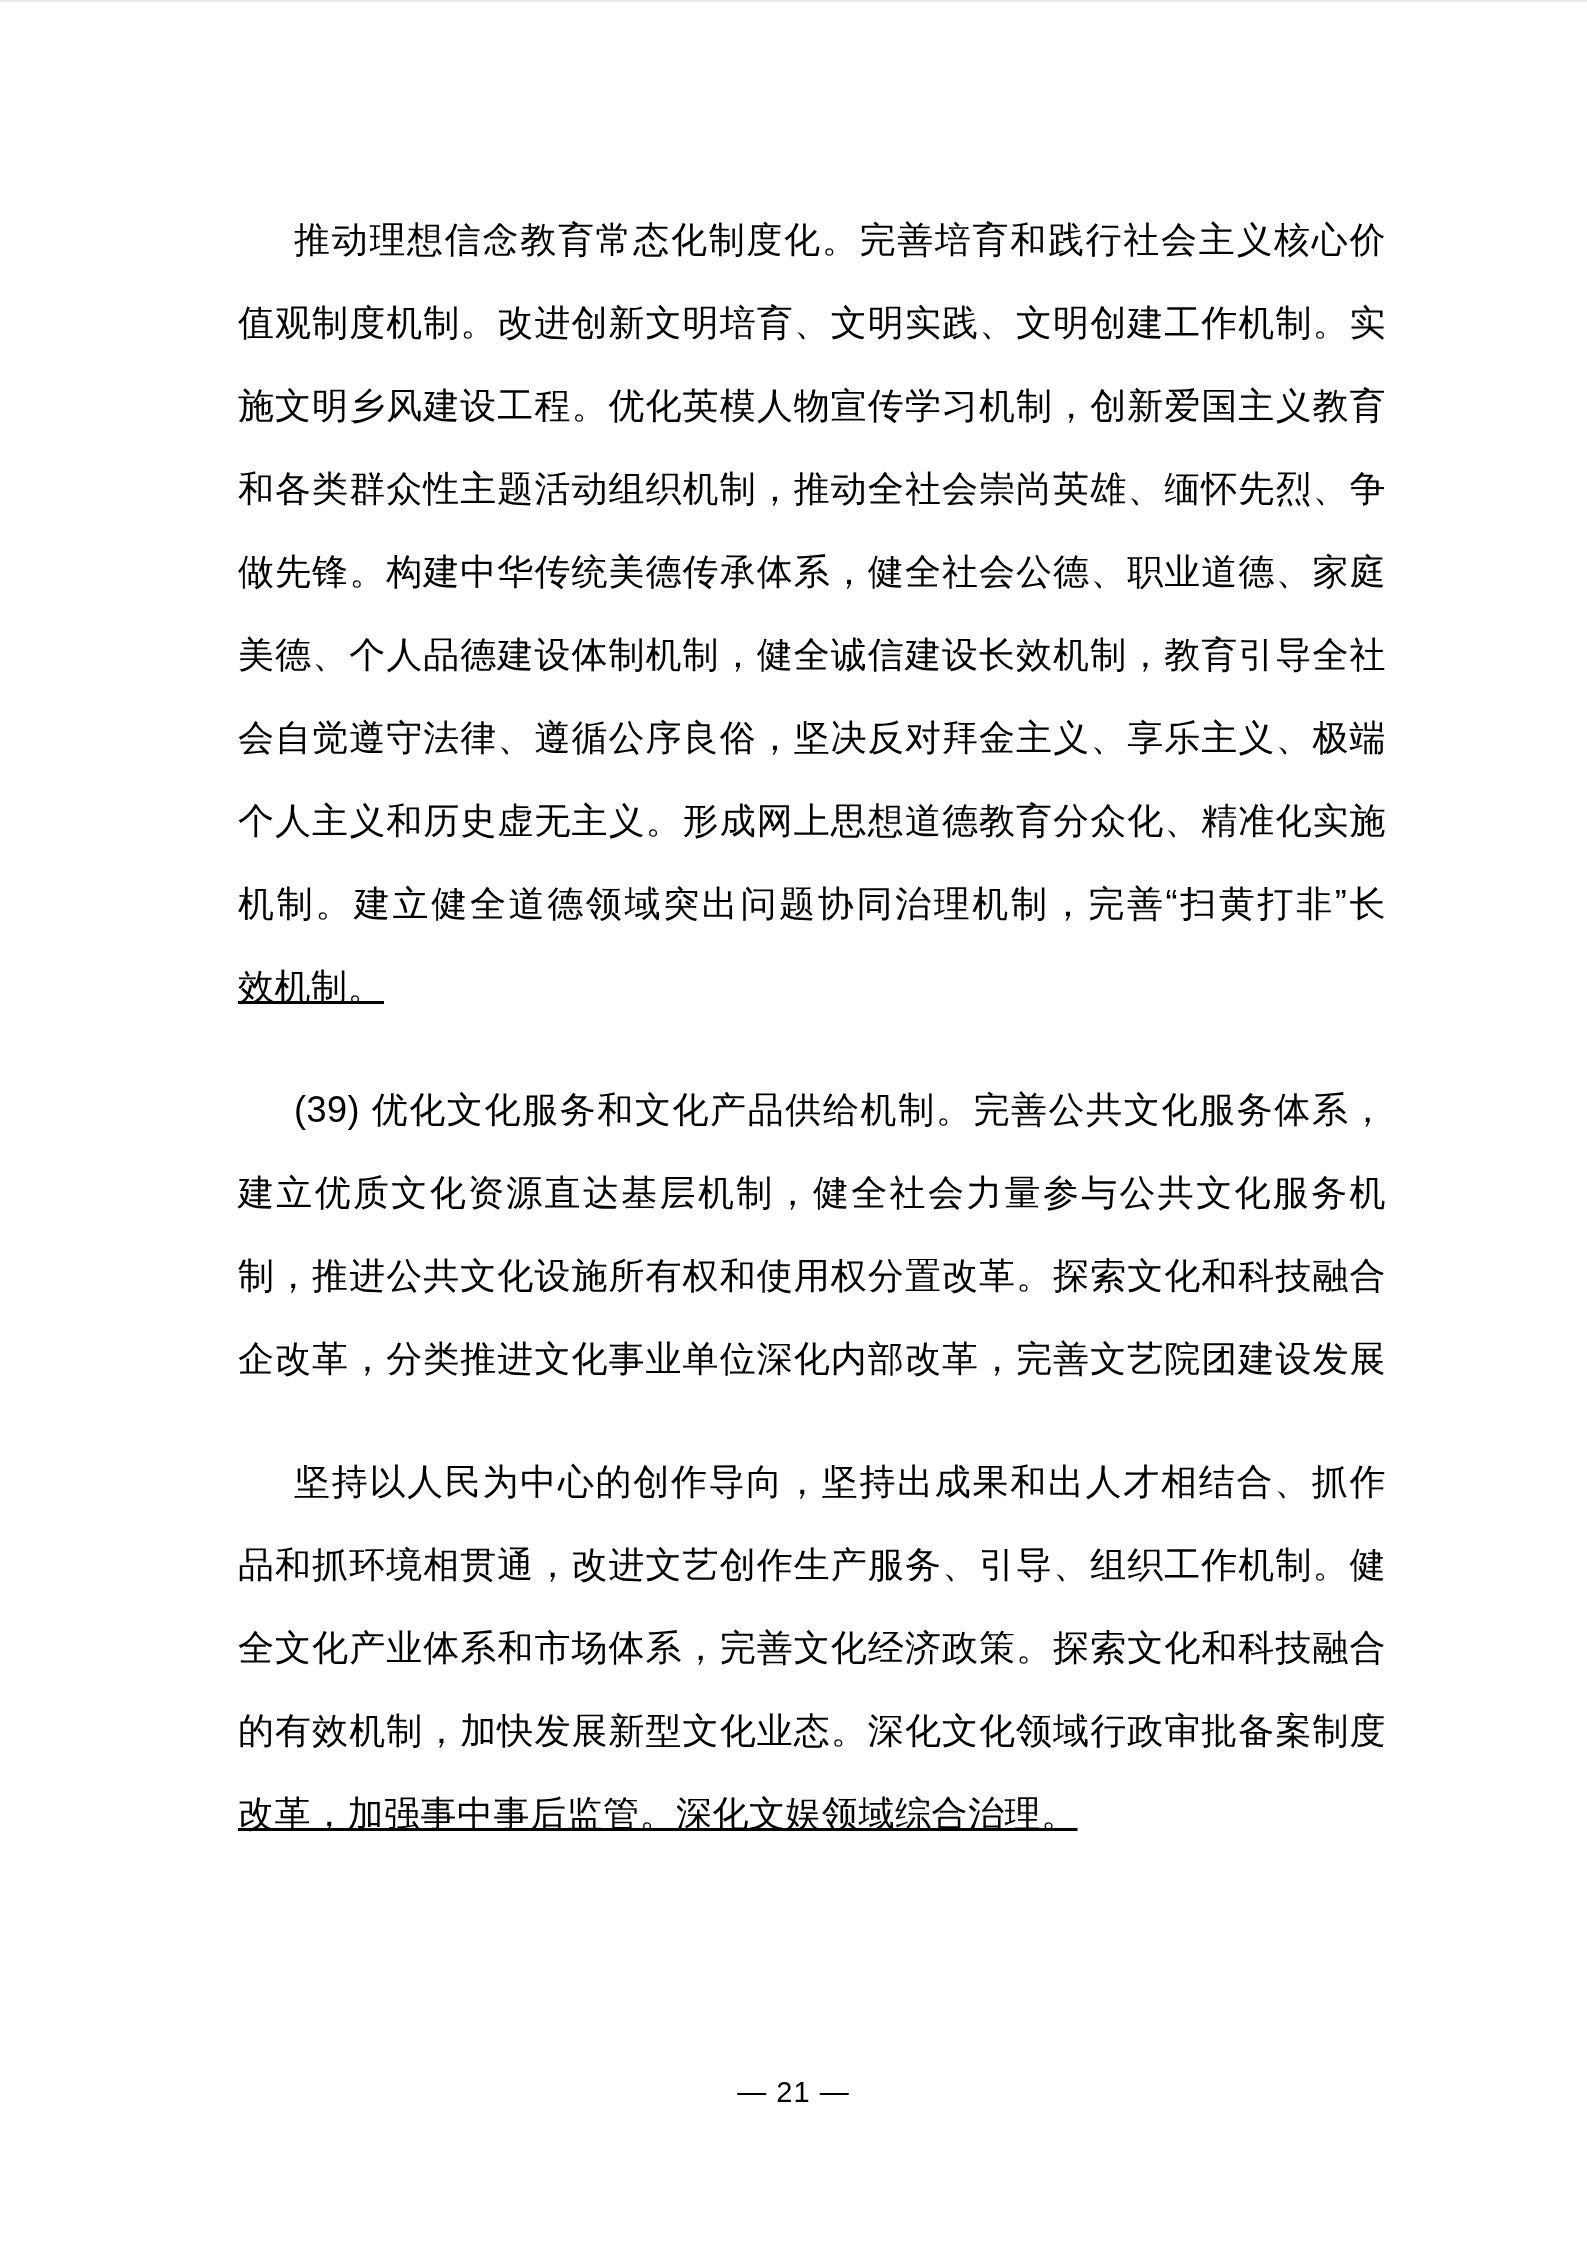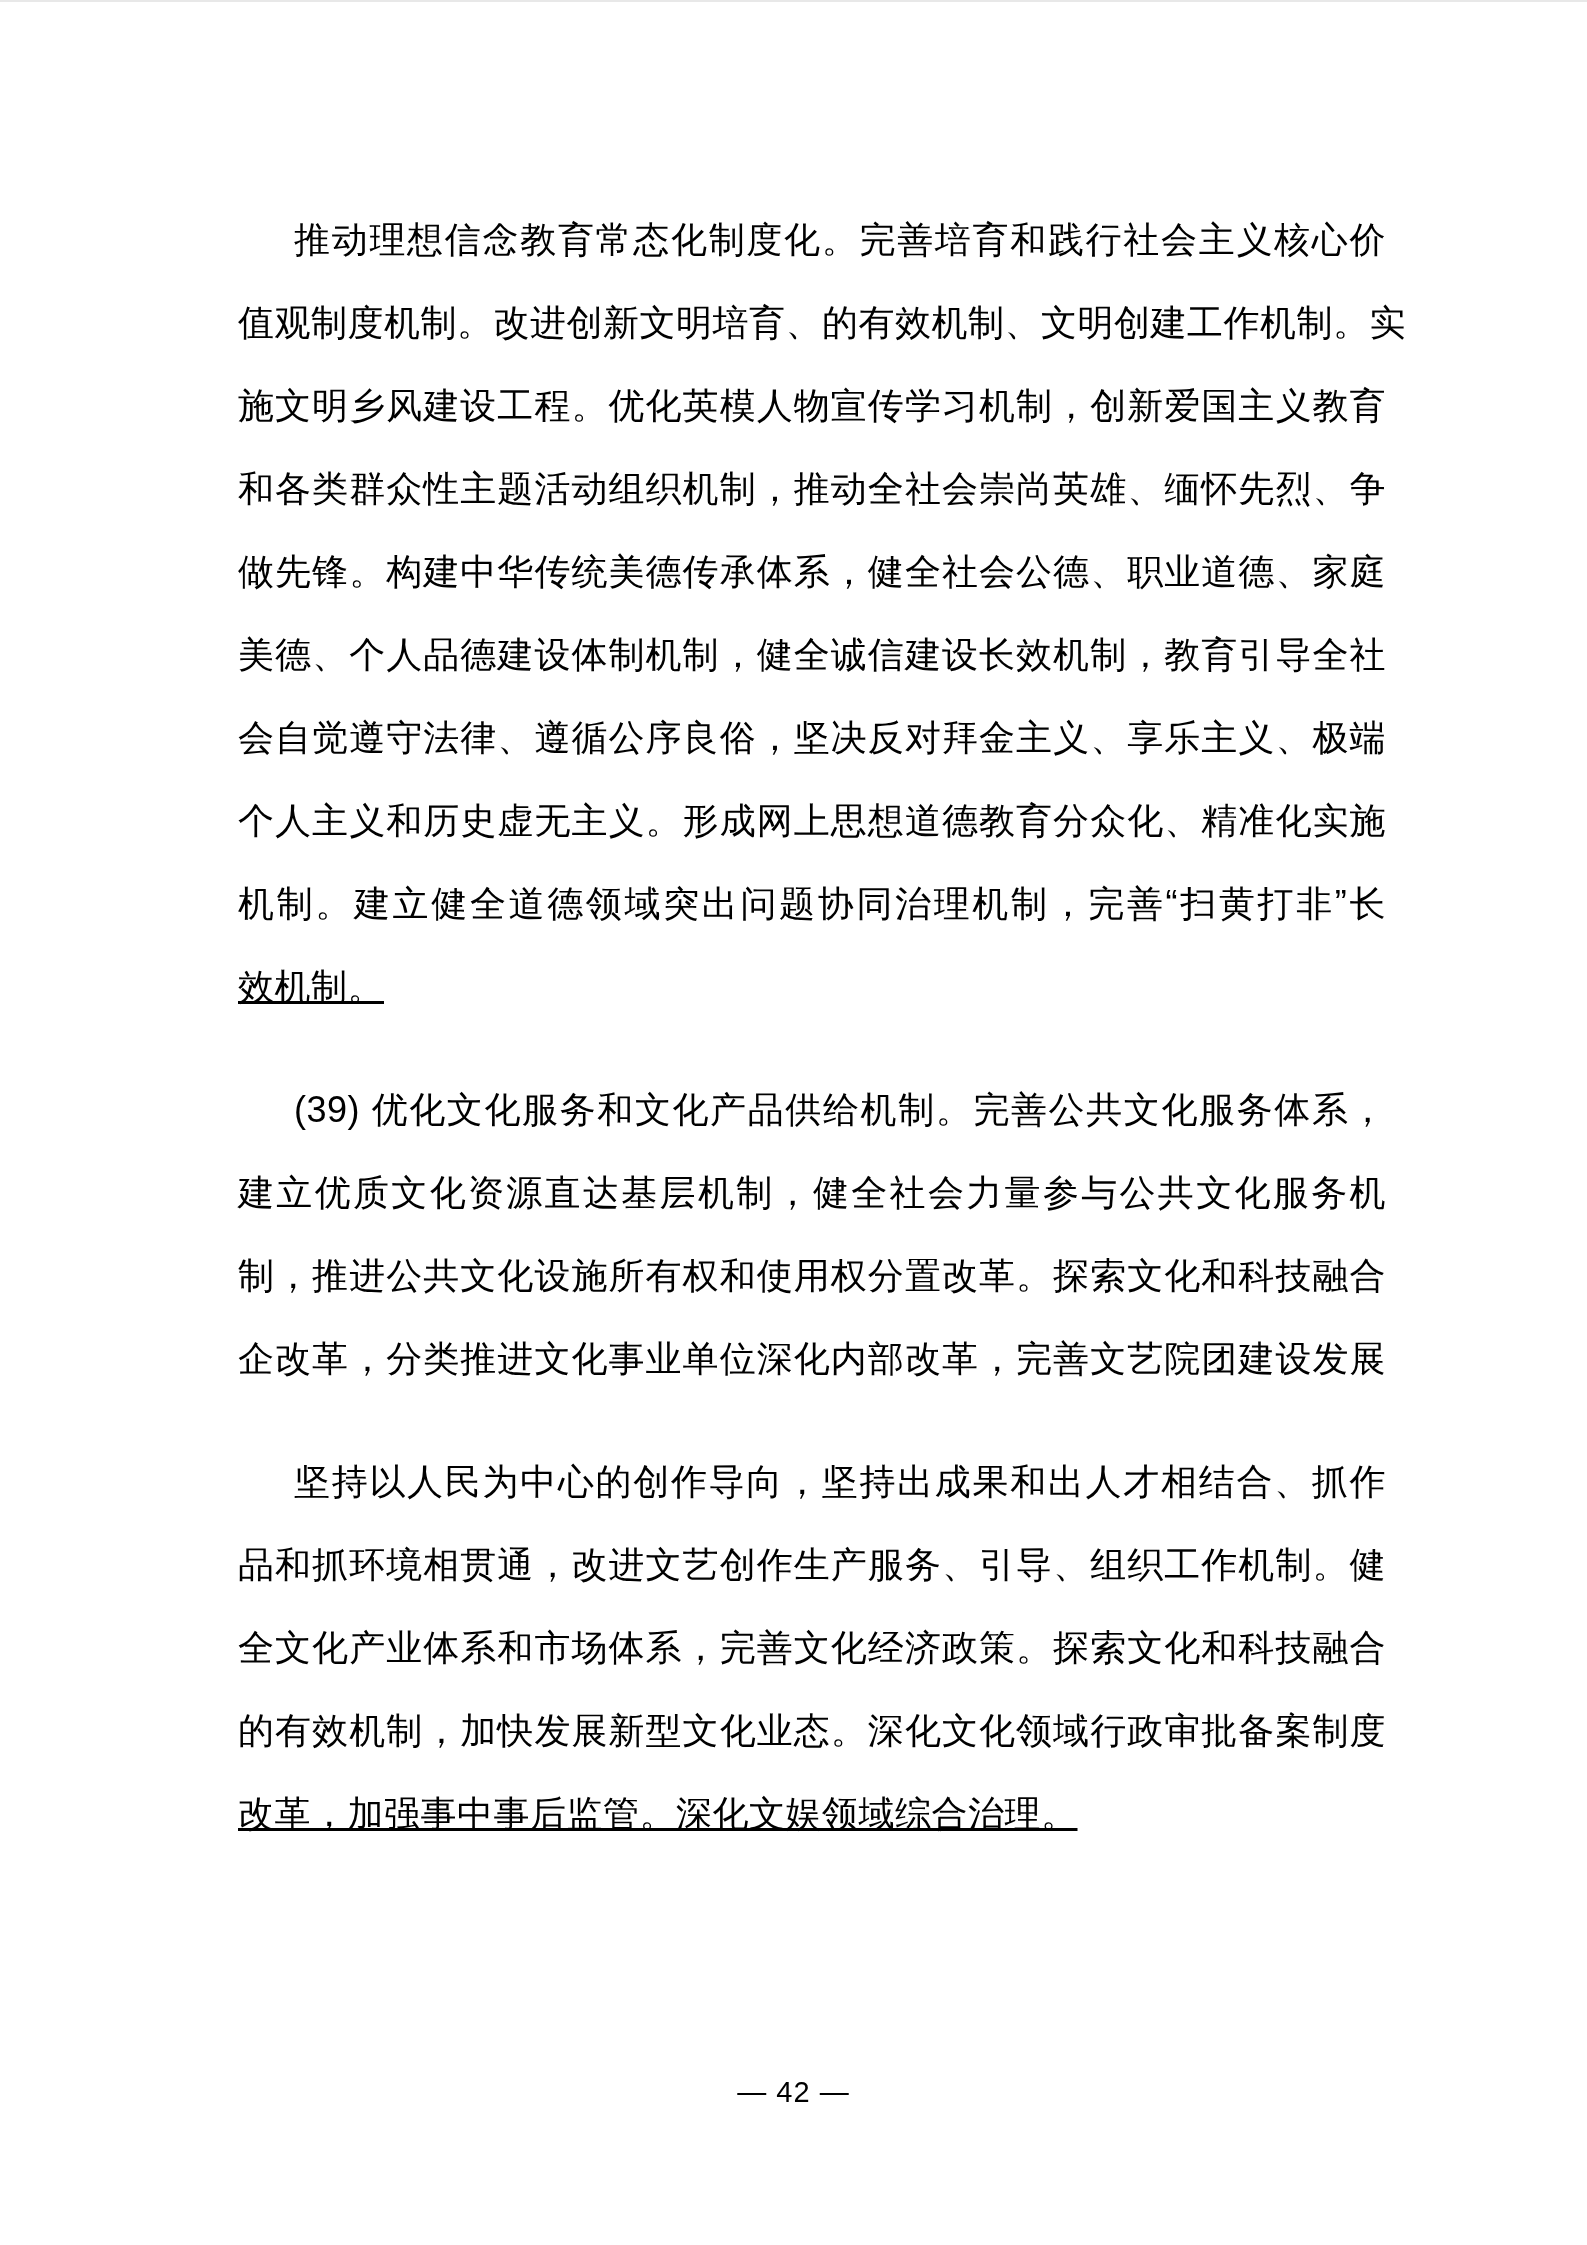--- a/index.html
+++ b/index.html
@@ -52,21 +52,21 @@
     letter-spacing: 1px;
   }
 </style>
 </head>
 <body>
 
 <div class="page">
   <div class="content" id="document-body">
       <div class="para">
         <div class="line first">推动理想信念教育常态化制度化。完善培育和践行社会主义核心价</div>
-        <div class="line">值观制度机制。改进创新文明培育、的有效机制、文明创建工作机制。实</div>
+        <div class="line">值观制度机制。改进创新文明培育、文明实践、文明创建工作机制。实</div>
         <div class="line">施文明乡风建设工程。优化英模人物宣传学习机制，创新爱国主义教育</div>
         <div class="line">和各类群众性主题活动组织机制，推动全社会崇尚英雄、缅怀先烈、争</div>
         <div class="line">做先锋。构建中华传统美德传承体系，健全社会公德、职业道德、家庭</div>
         <div class="line">美德、个人品德建设体制机制，健全诚信建设长效机制，教育引导全社</div>
         <div class="line">会自觉遵守法律、遵循公序良俗，坚决反对拜金主义、享乐主义、极端</div>
         <div class="line">个人主义和历史虚无主义。形成网上思想道德教育分众化、精准化实施</div>
         <div class="line">机制。建立健全道德领域突出问题协同治理机制，完善“扫黄打非”长</div>
         <div class="line para-last">效机制。</div>
       </div>
       <div class="para">
@@ -76,14 +76,14 @@
         <div class="line">企改革，分类推进文化事业单位深化内部改革，完善文艺院团建设发展</div>
       </div>
       <div class="para">
         <div class="line first">坚持以人民为中心的创作导向，坚持出成果和出人才相结合、抓作</div>
         <div class="line">品和抓环境相贯通，改进文艺创作生产服务、引导、组织工作机制。健</div>
         <div class="line">全文化产业体系和市场体系，完善文化经济政策。探索文化和科技融合</div>
         <div class="line">的有效机制，加快发展新型文化业态。深化文化领域行政审批备案制度</div>
         <div class="line para-last">改革，加强事中事后监管。深化文娱领域综合治理。</div>
       </div>
     </div>
-  <div class="page-number">— 42 —</div>
+  <div class="page-number">— 21 —</div>
 </div>
 
 </body></html>

